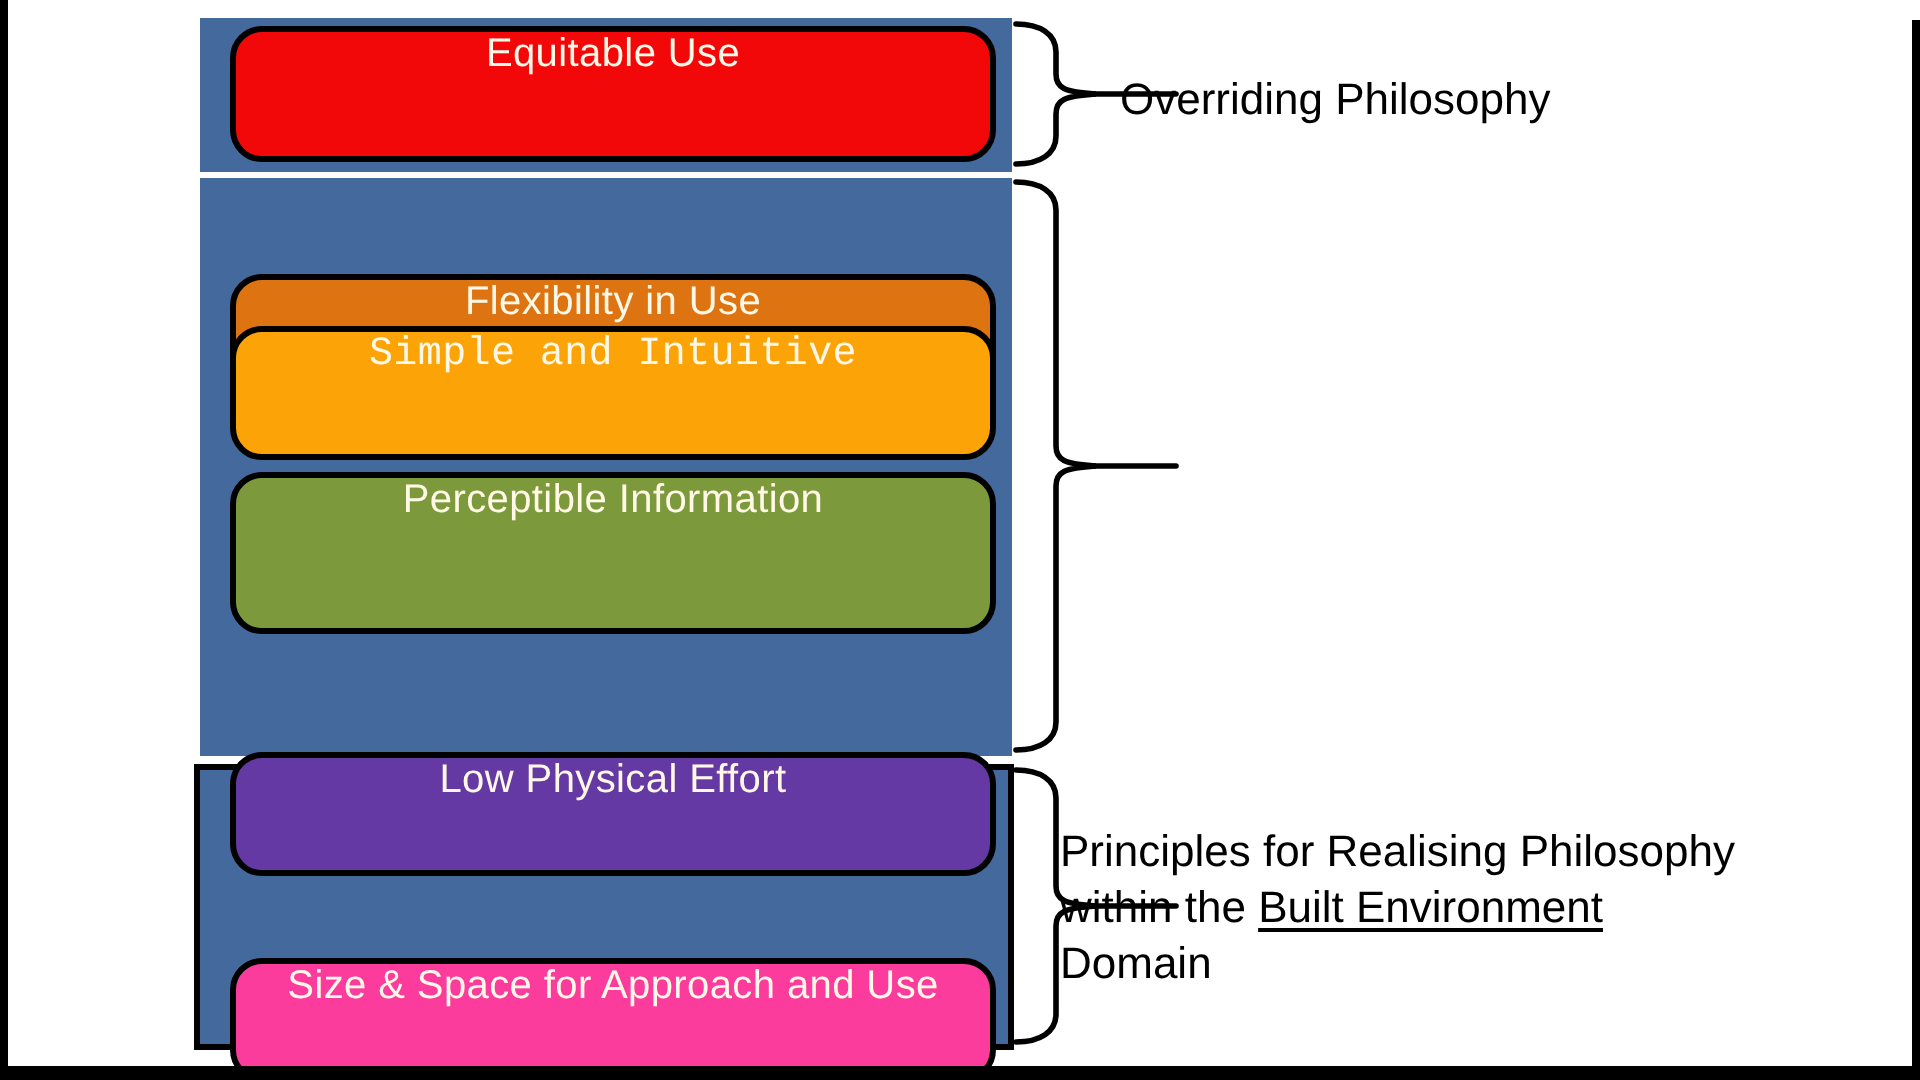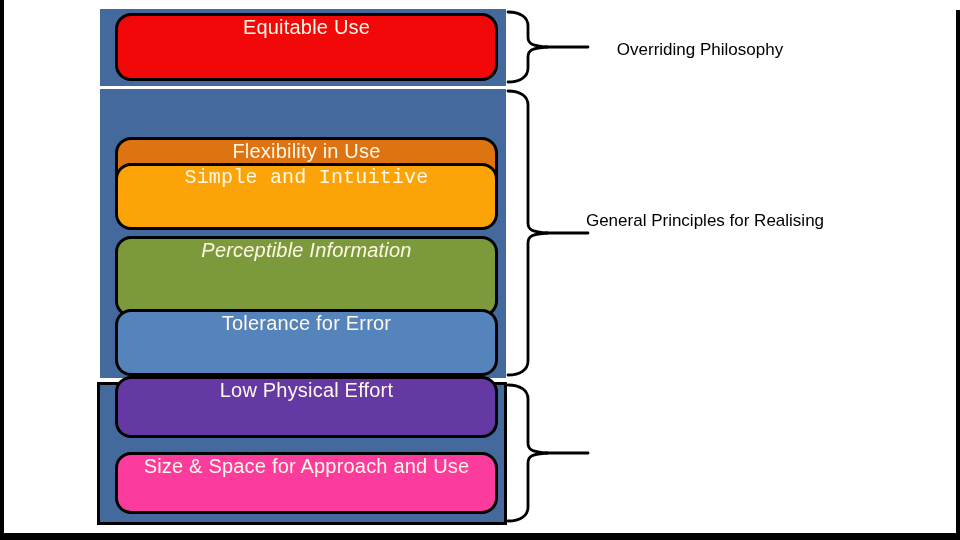--- a/index.html
+++ b/index.html
@@ -23,36 +23,36 @@
   .pbox {
     position:absolute; left:115px; width:383px;
     border:3px solid #000; border-radius:16px; box-sizing:border-box;
     display:flex; align-items:flex-start; justify-content:center;
     font-size:20px; letter-spacing:0.2px;
   }
   .pbox span { text-align:center; }
   .pbox-0 { top:13px;  height:68px; }
   .pbox-1 { top:92px;  height:65px;margin-top:45px; }
   .pbox-2 { top:163px; height:67px;font-family:Liberation Mono, monospace; }
-  .pbox-3 { top:236px; height:81px;font-style:italic; }
+  .pbox-3 { top:236px; height:81px; }
   .pbox-4 { top:309px; height:67px; }
   .pbox-5 { top:376px; height:62px; }
-  .pbox-6 { top:452px; height:62px; }
+  .pbox-6 { top:479px; height:62px; }
 
   
   .brace { position:absolute; left:506px; }
   .brace-1 { top:10px;  }
   .brace-2 { top:89px;  }
   .brace-3 { top:383px; }
   .brace svg { display:block; }
 
   
   .glabel {
-    position:absolute; color:#000; text-align:center;
-    font-size:17px; line-height:28px;
+    position:absolute; color:#000; text-align:left;
+    font-size:22px; line-height:28px;
   }
   .glabel-1 { left:560px; top:36px;  width:280px; }
   .glabel-2 { left:545px; top:206px; width:320px; line-height:29px; }
   .glabel-3 { left:530px; top:412px; width:350px; }
   .underline { text-decoration:underline; text-decoration-thickness:2px; text-underline-offset:3px; }
 </style>
 </head>
 <body>
 
 <div id="canvas">
@@ -65,23 +65,20 @@
     <span>Equitable Use</span>
   </div>
   <div class="pbox pbox-1" style="background-color: rgb(222, 115, 17); color: rgb(255, 248, 231);">
     <span>Flexibility in Use</span>
   </div>
   <div class="pbox pbox-2" style="background-color: rgb(252, 163, 7); color: rgb(255, 248, 231);">
     <span>Simple and Intuitive</span>
   </div>
   <div class="pbox pbox-3" style="background-color: rgb(124, 154, 60); color: rgb(255, 248, 231);">
     <span>Perceptible Information</span>
-  </div>
-  <div class="pbox pbox-4" style="background-color: rgb(85, 132, 188); color: rgb(255, 248, 231);">
-    <span>Tolerance for Error</span>
   </div>
   <div class="pbox pbox-5" style="background-color: rgb(101, 57, 163); color: rgb(255, 248, 231);">
     <span>Low Physical Effort</span>
   </div>
   <div class="pbox pbox-6" style="background-color: rgb(252, 60, 156); color: rgb(255, 248, 231);">
     <span>Size &amp; Space for Approach and Use</span>
   </div>
 
   <div class="brace brace-1">
     <svg width="84" height="74" viewBox="0 0 84 74" fill="none" stroke="#000" stroke-width="2.8" stroke-linecap="round">
@@ -99,19 +96,24 @@
     <svg width="84" height="140" viewBox="0 0 84 140" fill="none" stroke="#000" stroke-width="2.8" stroke-linecap="round">
       <path d="M2 2 C14 2 22 7 22 16 L22 60 C22 67 26 69 42 70 C26 71 22 73 22 80 L22 124 C22 133 14 138 2 138"></path>
       <path d="M40 70 L82 70"></path>
     </svg>
   </div>
 
   <div class="glabel glabel-1">
     <span>Overriding Philosophy</span>
   </div>
   <div class="glabel glabel-2">
-    <span>General Principles for Realising</span><br>
+    <br>
+  </div>
+  <div class="glabel glabel-3">
+    <span>Principles for Realising Philosophy</span><br>
+    <span>within the </span><span class="underline">Built Environment</span><br>
+    <span>Domain</span>
   </div>
 
   <div class="frame-left"></div>
   <div class="frame-right"></div>
   <div class="frame-bottom"></div>
 </div>
 
 </body></html>

